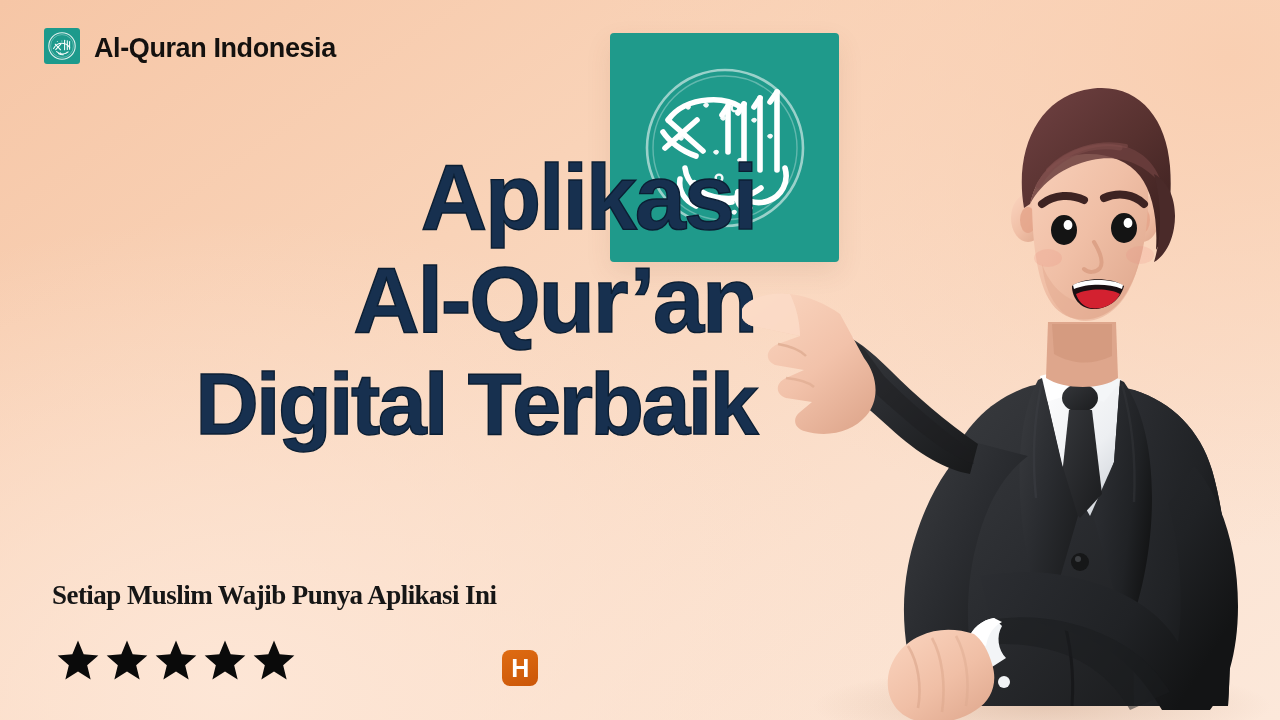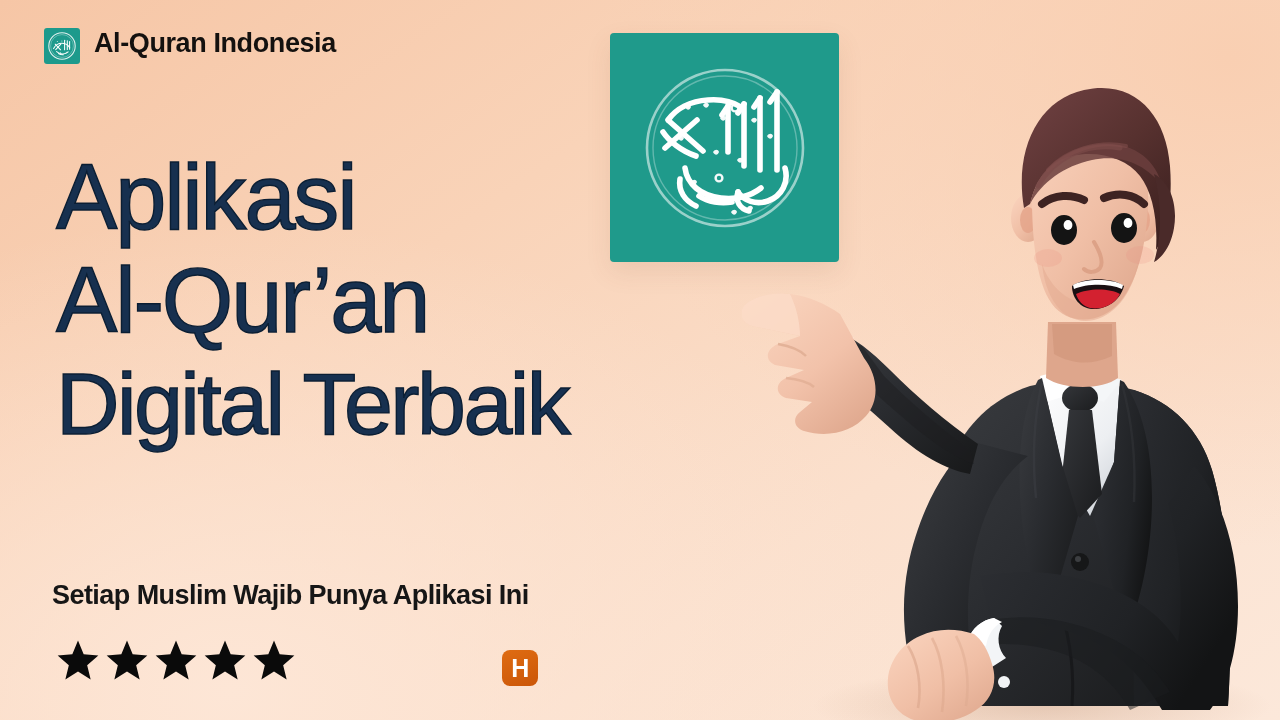--- a/index.html
+++ b/index.html
@@ -21,21 +21,21 @@
       radial-gradient(ellipse 1100px 760px at 18% 96%, #FDE6D6 0%, rgba(253,230,214,0) 62%),
       radial-gradient(ellipse 900px 700px at 96% 8%, #F9CFB2 0%, rgba(249,207,178,0) 70%),
       linear-gradient(145deg, #F6C6A6 0%, #F9D3B8 34%, #FBE0CD 68%, #FCE8DA 100%);
   }
 
   
   #brand {
     position: absolute;
     left: 44px; top: 28px;
     display: flex;
-    align-items: flex-start;
+    align-items: flex-end;
     gap: 14px;
   }
   #brand-mark {
     width: 36px; height: 36px;
     background: #1D9A8C;
     border-radius: 3px;
     display: flex;
     align-items: center;
     justify-content: center;
     flex: none;
@@ -64,37 +64,39 @@
   
   #headline {
     position: absolute;
     left: 56px; top: 146px;
     width: 700px;
   }
   #headline .hl-line {
     display: block;
     font-size: 92px;
     line-height: 103px;
-    font-weight: 400;
+    font-weight: 700;
     letter-spacing: -2.2px;
     color: #17304F;
     -webkit-text-stroke: 1.4px #0B1E33;
     white-space: nowrap;
+    text-align: right;
   }
   #headline .hl-line.l3 { font-size: 88px; letter-spacing: -2.6px; }
 
   
   #subtitle {
     position: absolute;
     left: 52px; top: 580px;
     font-size: 27px;
     font-weight: 700;
     letter-spacing: -0.55px;
     color: #161616;
     white-space: nowrap;
+    font-family: Liberation Serif, serif;
   }
 
   
   #stars {
     position: absolute;
     left: 56px; top: 638px;
     display: flex;
     gap: 5px;
   }
   #stars .star {

